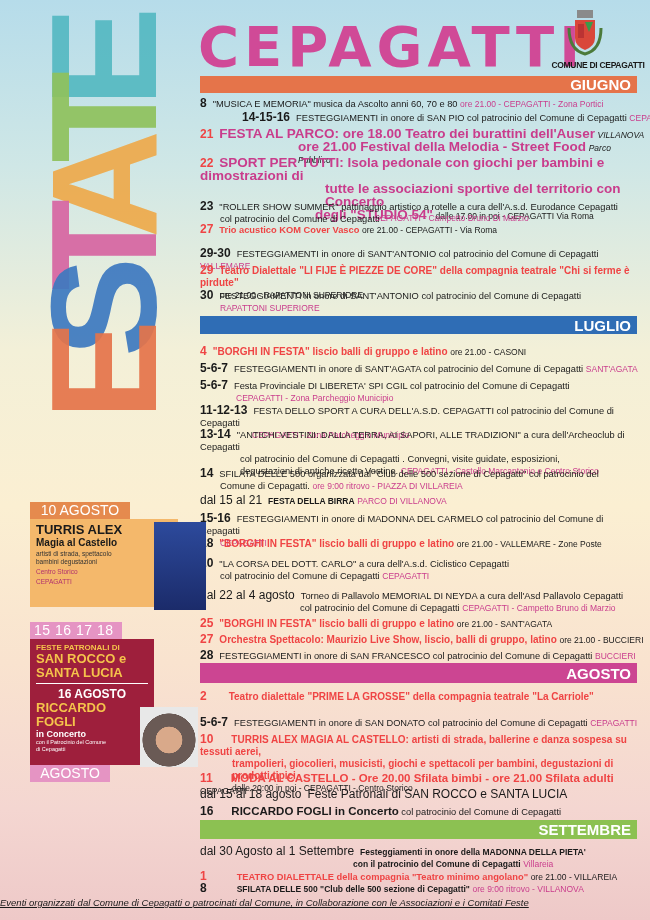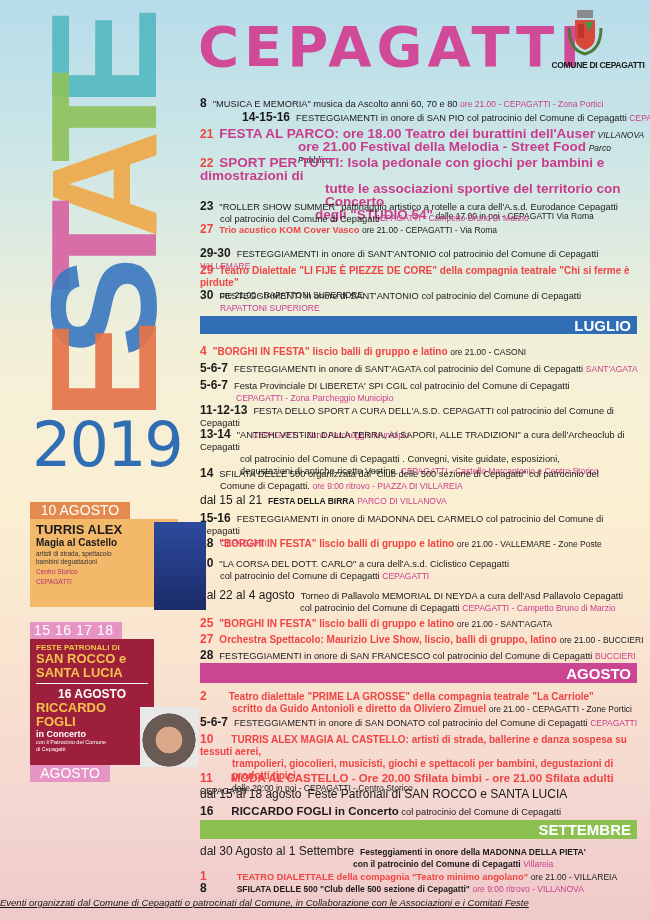--- a/index.html
+++ b/index.html
@@ -123,32 +123,34 @@
     <div class="estate-letter" style="top:185px;height:75px;color:#d765a2;">
         <span>T</span>
       </div>
     <div class="estate-letter" style="top:245px;height:80px;color:#3d79c0;">
         <span>S</span>
       </div>
     <div class="estate-letter" style="top:310px;height:75px;color:#e5744a;">
         <span>E</span>
       </div>
   </div>
-  <div class="year">2019</div>
 
   <div class="title">CEPAGATTI</div>
   <svg class="crest" viewBox="0 0 40 50">
     <rect x="12" y="2" width="16" height="8" fill="#8a8a8a"></rect>
     <path d="M10 12 h20 v18 q0 8 -10 12 q-10 -4 -10 -12z" fill="#d9473a"></path>
     <rect x="13" y="16" width="6" height="14" fill="#b33"></rect>
     <path d="M20 14 l8 0 l-4 10z" fill="#3b9b4a"></path>
     <path d="M4 20 q0 22 16 26 q16 -4 16 -26" fill="none" stroke="#4b7a3a" stroke-width="3"></path>
   </svg>
   <div class="comune-label">COMUNE DI CEPAGATTI</div>
 
+  <div class="month-bar" style="top:76px;background:#e5744a;">
+      <span>GIUGNO</span>
+    </div>
   <div class="month-bar" style="top:316px;height:18px;background:#2f6db5;">
       <span>LUGLIO</span>
     </div>
   <div class="month-bar" style="top:663px;height:20px;background:#cc4592;">
       <span>AGOSTO</span>
     </div>
   <div class="month-bar" style="top:820px;height:19px;background:#8cc152;">
       <span>SETTEMBRE</span>
     </div>
 
@@ -240,21 +242,20 @@
       <span class="d pink">27</span><span class="pink" style="font-weight:bold;font-size:10px;">Orchestra Spettacolo: Maurizio Live Show, liscio, balli di gruppo, latino</span> <span class="loc" style="color:#1a1a1a">ore 21.00 - BUCCIERI</span>
     </div>
     <div class="ev" style="top:649px;">
       <span class="d">28</span><span class="t">FESTEGGIAMENTI in onore di SAN FRANCESCO col patrocinio del Comune di Cepagatti</span> <span class="loc">BUCCIERI</span>
     </div>
   </div>
 
   <div class="events" style="top:0;">
     <div class="ev" style="top:690px;">
       <span class="d pink" style="margin-right:22px;">2</span><span class="pink" style="font-weight:bold;font-size:10px;">Teatro dialettale "PRIME LA GROSSE" della compagnia teatrale "La Carriole"</span>
-      <span class="sub" style="padding-left:32px;"><span class="pink" style="font-weight:bold;font-size:10px;">scritto da Guido Antonioli e diretto da Oliviero Zimuel</span> <span class="loc" style="color:#1a1a1a">ore 21.00 - CEPAGATTI - Zone Portici</span></span>
     </div>
     <div class="ev" style="top:716px;">
       <span class="d">5-6-7</span><span class="t">FESTEGGIAMENTI in onore di SAN DONATO col patrocinio del Comune di Cepagatti</span> <span class="loc">CEPAGATTI</span>
     </div>
     <div class="ev" style="top:733px;">
       <span class="d pink" style="margin-right:18px;">10</span><span class="pink" style="font-weight:bold;font-size:10px;">TURRIS ALEX MAGIA AL CASTELLO: artisti di strada, ballerine e danza sospesa su tessuti aerei,</span>
       <span class="sub" style="padding-left:32px;"><span class="pink" style="font-weight:bold;font-size:10px;">trampolieri, giocolieri, musicisti, giochi e spettacoli per bambini, degustazioni di prodotti tipici</span></span>
       <span class="sub loc" style="padding-left:32px;color:#1a1a1a">dalle 20:00 in poi - CEPAGATTI - Centro Storico</span>
     </div>
     <div class="ev" style="top:772px;">

